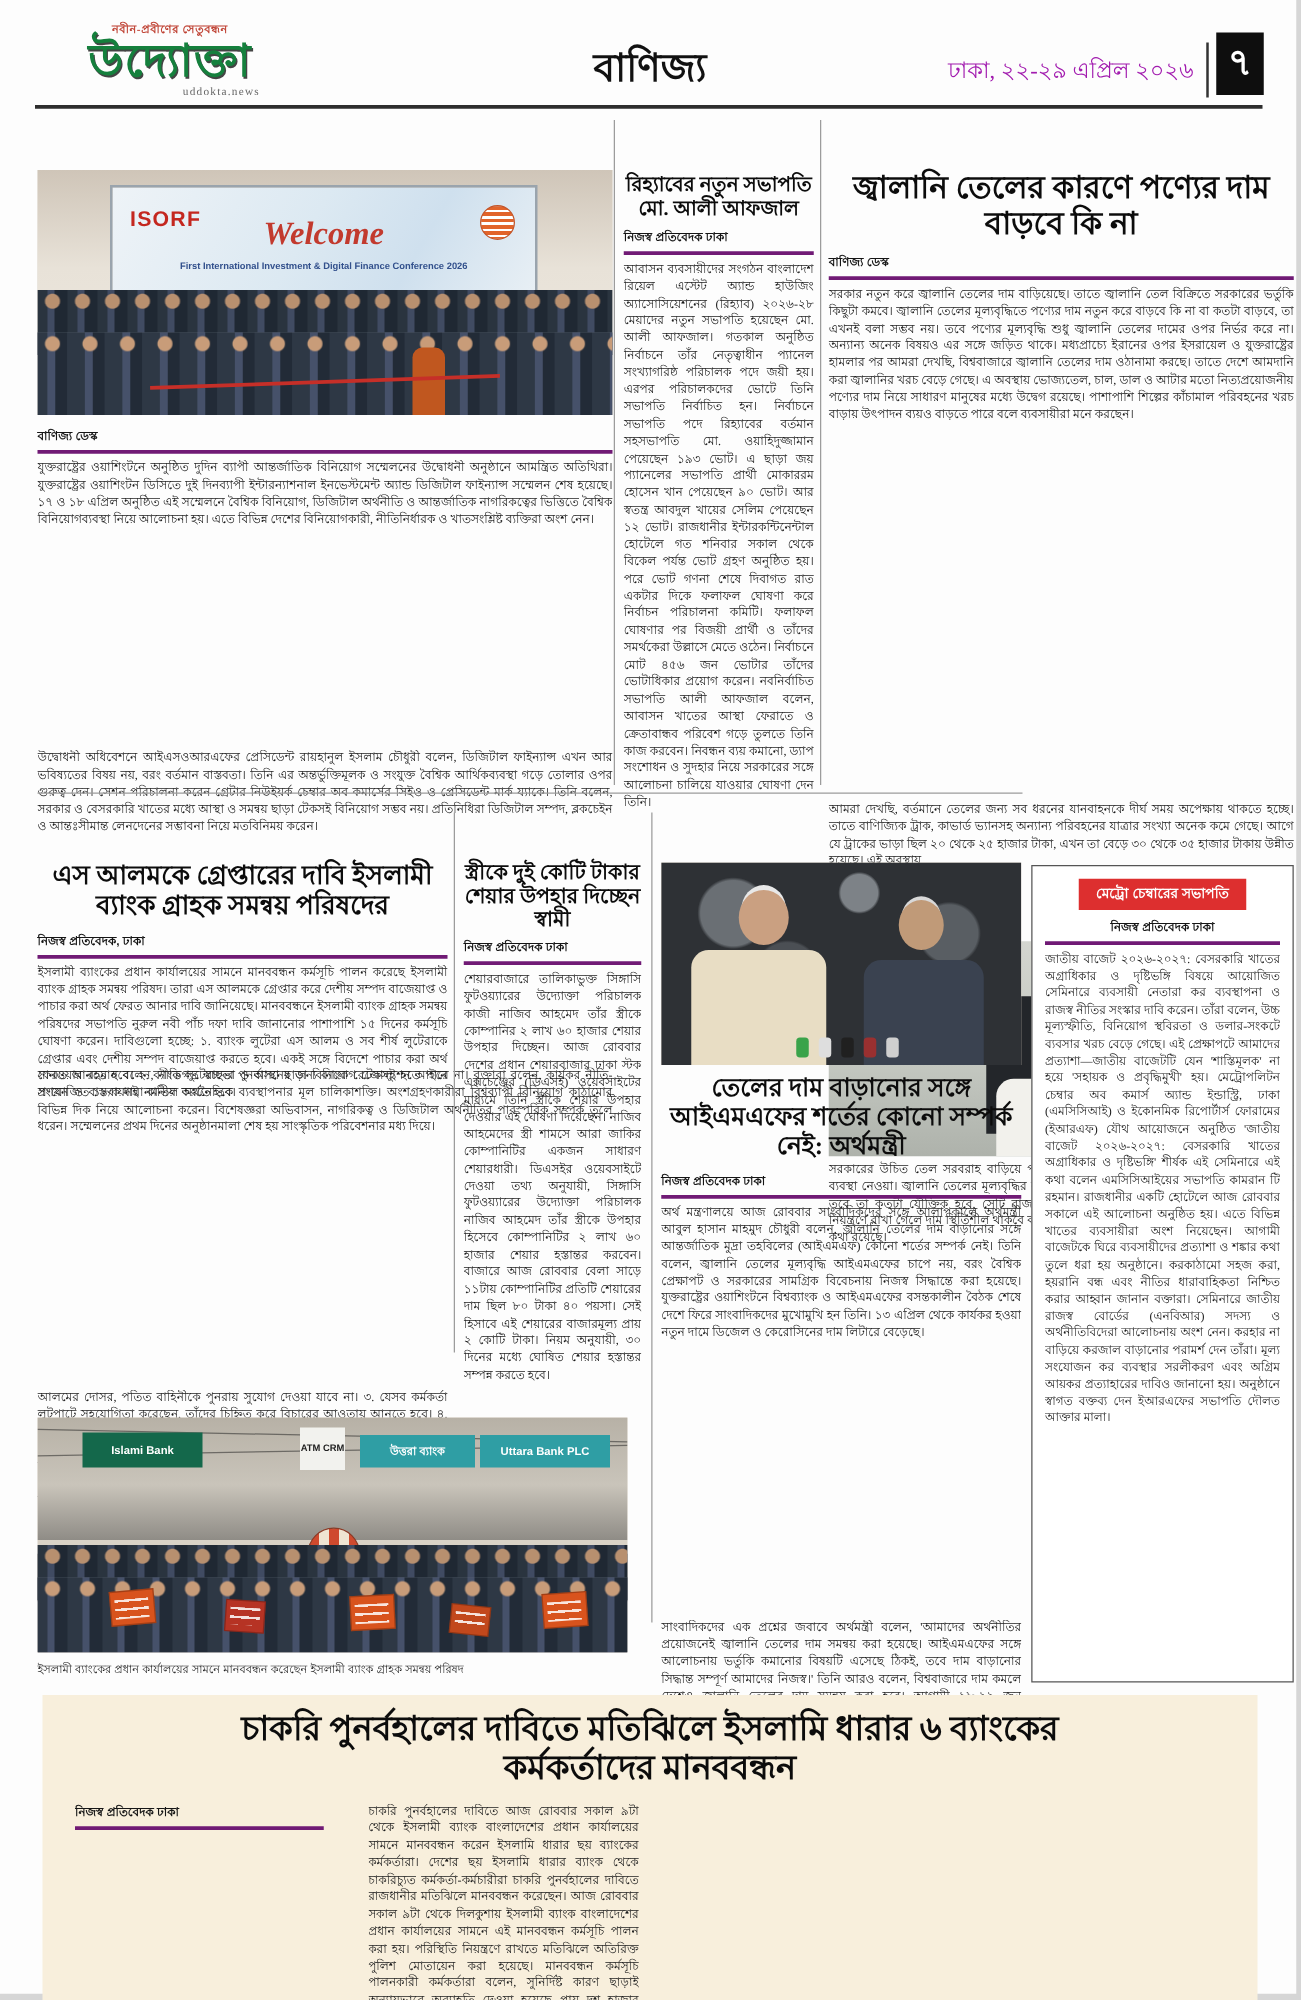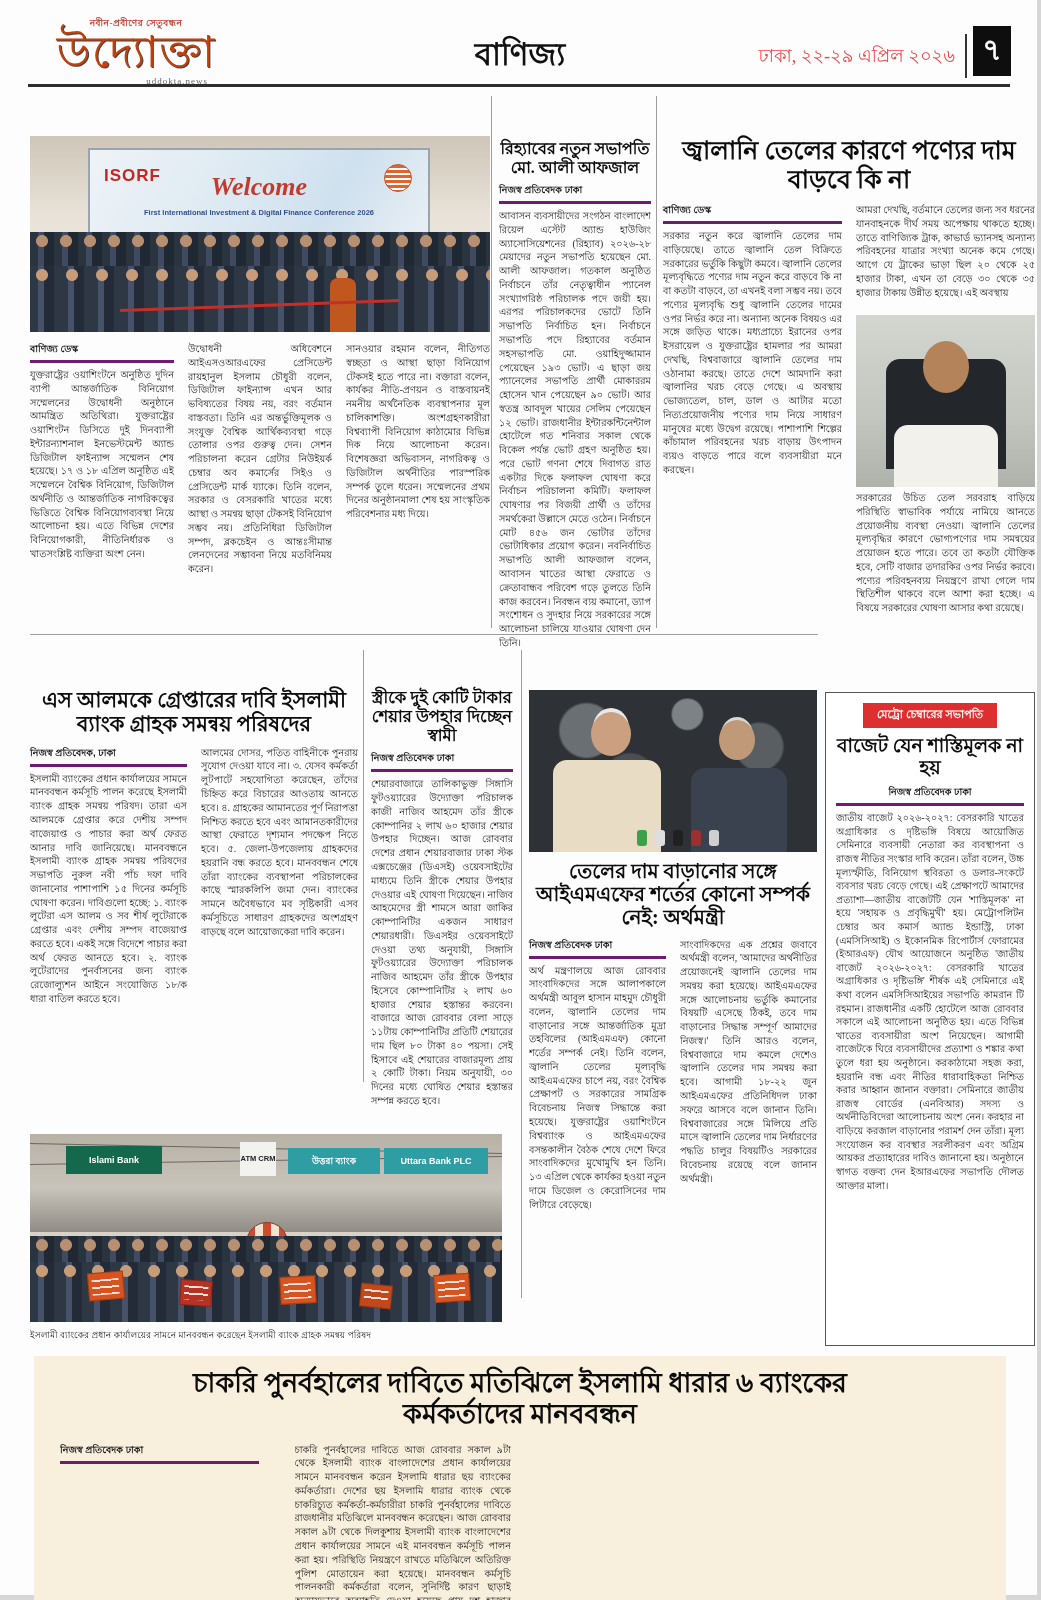--- a/index.html
+++ b/index.html
@@ -5,35 +5,35 @@
   html,body{margin:0;padding:0;background:#ffffff;}
   .page{
     position:relative;width:1041px;height:1600px;background:#fdfdfd;
     font-family:"Liberation Serif","DejaVu Serif",serif;color:#191919;
     box-shadow:inset -4px -5px 0 #d6d6d6;overflow:hidden;
   }
   
   .masthead-rule{position:absolute;left:28px;top:84px;width:982px;height:3px;background:#2e2e2e;}
   .logo{position:absolute;left:36px;top:16px;width:200px;text-align:center;}
   .logo-tag{font-size:9px;color:#c04436;letter-spacing:.5px;font-weight:bold;}
-  .logo-name{font-size:44px;font-weight:400;color:#c2410c;line-height:1;letter-spacing:1px;
+  .logo-name{font-size:36px;font-weight:700;color:#15803d;line-height:1;letter-spacing:1px;
     text-shadow:1px 1px 0 #444;}
   .logo-site{font-size:9px;color:#666;margin-top:1px;letter-spacing:1px;text-align:right;padding-right:28px;}
   .section-title{position:absolute;left:430px;top:30px;width:180px;text-align:center;
     font-size:31px;font-weight:600;color:#111;}
-  .dateline{position:absolute;right:86px;top:42px;font-size:18px;color:#ef4444;white-space:nowrap;}
+  .dateline{position:absolute;right:86px;top:42px;font-size:18px;color:#a21caf;white-space:nowrap;}
   .date-sep{position:absolute;right:74px;top:34px;width:2px;height:44px;background:#333;}
   .pageno-box{position:absolute;right:30px;top:26px;width:38px;height:50px;background:#0e0e0e;
     color:#fff;font-size:30px;font-weight:bold;display:flex;align-items:center;justify-content:center;}
   
   .hl{font-weight:bold;text-align:center;line-height:1.16;color:#0c0c0c;}
   .byline{font-size:9.5px;font-weight:bold;color:#151515;border-bottom:3px solid #701a75;
     padding-bottom:3px;margin-bottom:5px;font-family:"Liberation Sans","DejaVu Sans",sans-serif;}
   .body-txt{font-size:9.7px;line-height:1.42;text-align:justify;color:#1c1c1c;overflow:hidden;}
-  .cols{display:flex;gap:14px;}
+  .cols{display:flex;gap:14px;flex-direction:column;}
   .col{flex:1;min-width:0;}
   .vrule{position:absolute;width:1px;background:#9c9c9c;}
   .hrule{position:absolute;height:1px;background:#9c9c9c;}
   .module{position:absolute;margin-top:44px;}
   
   .photo{position:relative;overflow:hidden;background:#d9d2c6;}
   .crowd{position:absolute;left:0;right:0;
     background-color:#5d6673;
     background-image:
       radial-gradient(circle at 12px 9px, #c89c79 5.5px, rgba(0,0,0,0) 6.5px),
@@ -203,21 +203,20 @@
         <div class="body-txt" style="height:318px;">অর্থ মন্ত্রণালয়ে আজ রোববার সাংবাদিকদের সঙ্গে আলাপকালে অর্থমন্ত্রী আবুল হাসান মাহমুদ চৌধুরী বলেন, জ্বালানি তেলের দাম বাড়ানোর সঙ্গে আন্তর্জাতিক মুদ্রা তহবিলের (আইএমএফ) কোনো শর্তের সম্পর্ক নেই। তিনি বলেন, জ্বালানি তেলের মূল্যবৃদ্ধি আইএমএফের চাপে নয়, বরং বৈশ্বিক প্রেক্ষাপট ও সরকারের সামগ্রিক বিবেচনায় নিজস্ব সিদ্ধান্তে করা হয়েছে। যুক্তরাষ্ট্রের ওয়াশিংটনে বিশ্বব্যাংক ও আইএমএফের বসন্তকালীন বৈঠক শেষে দেশে ফিরে সাংবাদিকদের মুখোমুখি হন তিনি। ১৩ এপ্রিল থেকে কার্যকর হওয়া নতুন দামে ডিজেল ও কেরোসিনের দাম লিটারে বেড়েছে।</div>
       </div>
       <div class="col">
         <div class="body-txt" style="height:338px;">সাংবাদিকদের এক প্রশ্নের জবাবে অর্থমন্ত্রী বলেন, 'আমাদের অর্থনীতির প্রয়োজনেই জ্বালানি তেলের দাম সমন্বয় করা হয়েছে। আইএমএফের সঙ্গে আলোচনায় ভর্তুকি কমানোর বিষয়টি এসেছে ঠিকই, তবে দাম বাড়ানোর সিদ্ধান্ত সম্পূর্ণ আমাদের নিজস্ব।' তিনি আরও বলেন, বিশ্ববাজারে দাম কমলে দেশেও জ্বালানি তেলের দাম সমন্বয় করা হবে। আগামী ১৮-২২ জুন আইএমএফের প্রতিনিধিদল ঢাকা সফরে আসবে বলে জানান তিনি। বিশ্ববাজারের সঙ্গে মিলিয়ে প্রতি মাসে জ্বালানি তেলের দাম নির্ধারণের পদ্ধতি চালুর বিষয়টিও সরকারের বিবেচনায় রয়েছে বলে জানান অর্থমন্ত্রী।</div>
       </div>
     </div>
   </div>
 
   <div class="module metro-box" style="left:825px;top:648px;width:188px;height:634px;">
     <span class="metro-tag">মেট্রো চেম্বারের সভাপতি</span>
-    <div class="hl" style="font-size:19px;">বাজেট যেন শাস্তিমূলক না হয়</div>
     <div class="byline" style="margin-top:6px;text-align:center;">নিজস্ব প্রতিবেদক ঢাকা</div>
     <div class="body-txt" style="height:520px;font-size:9.6px;">জাতীয় বাজেট ২০২৬-২০২৭: বেসরকারি খাতের অগ্রাধিকার ও দৃষ্টিভঙ্গি বিষয়ে আয়োজিত সেমিনারে ব্যবসায়ী নেতারা কর ব্যবস্থাপনা ও রাজস্ব নীতির সংস্কার দাবি করেন। তাঁরা বলেন, উচ্চ মূল্যস্ফীতি, বিনিয়োগ স্থবিরতা ও ডলার-সংকটে ব্যবসার খরচ বেড়ে গেছে। এই প্রেক্ষাপটে আমাদের প্রত্যাশা—জাতীয় বাজেটটি যেন 'শাস্তিমূলক' না হয়ে 'সহায়ক ও প্রবৃদ্ধিমুখী' হয়। মেট্রোপলিটন চেম্বার অব কমার্স অ্যান্ড ইন্ডাস্ট্রি, ঢাকা (এমসিসিআই) ও ইকোনমিক রিপোর্টার্স ফোরামের (ইআরএফ) যৌথ আয়োজনে অনুষ্ঠিত 'জাতীয় বাজেট ২০২৬-২০২৭: বেসরকারি খাতের অগ্রাধিকার ও দৃষ্টিভঙ্গি' শীর্ষক এই সেমিনারে এই কথা বলেন এমসিসিআইয়ের সভাপতি কামরান টি রহমান। রাজধানীর একটি হোটেলে আজ রোববার সকালে এই আলোচনা অনুষ্ঠিত হয়। এতে বিভিন্ন খাতের ব্যবসায়ীরা অংশ নিয়েছেন। আগামী বাজেটকে ঘিরে ব্যবসায়ীদের প্রত্যাশা ও শঙ্কার কথা তুলে ধরা হয় অনুষ্ঠানে। করকাঠামো সহজ করা, হয়রানি বন্ধ এবং নীতির ধারাবাহিকতা নিশ্চিত করার আহ্বান জানান বক্তারা। সেমিনারে জাতীয় রাজস্ব বোর্ডের (এনবিআর) সদস্য ও অর্থনীতিবিদেরা আলোচনায় অংশ নেন। করহার না বাড়িয়ে করজাল বাড়ানোর পরামর্শ দেন তাঁরা। মূল্য সংযোজন কর ব্যবস্থার সরলীকরণ এবং অগ্রিম আয়কর প্রত্যাহারের দাবিও জানানো হয়। অনুষ্ঠানে স্বাগত বক্তব্য দেন ইআরএফের সভাপতি দৌলত আক্তার মালা।</div>
   </div>
 
   <div class="vrule" style="left:363px;top:650px;height:432px;"></div>
   <div class="vrule" style="left:521px;top:650px;height:648px;"></div>
 
   <div class="photo module" style="left:30px;top:1090px;width:472px;height:188px;">
     <div class="street-top"></div>
     <div class="wire" style="left:0;top:14px;width:100%;transform:rotate(1.2deg);"></div>

